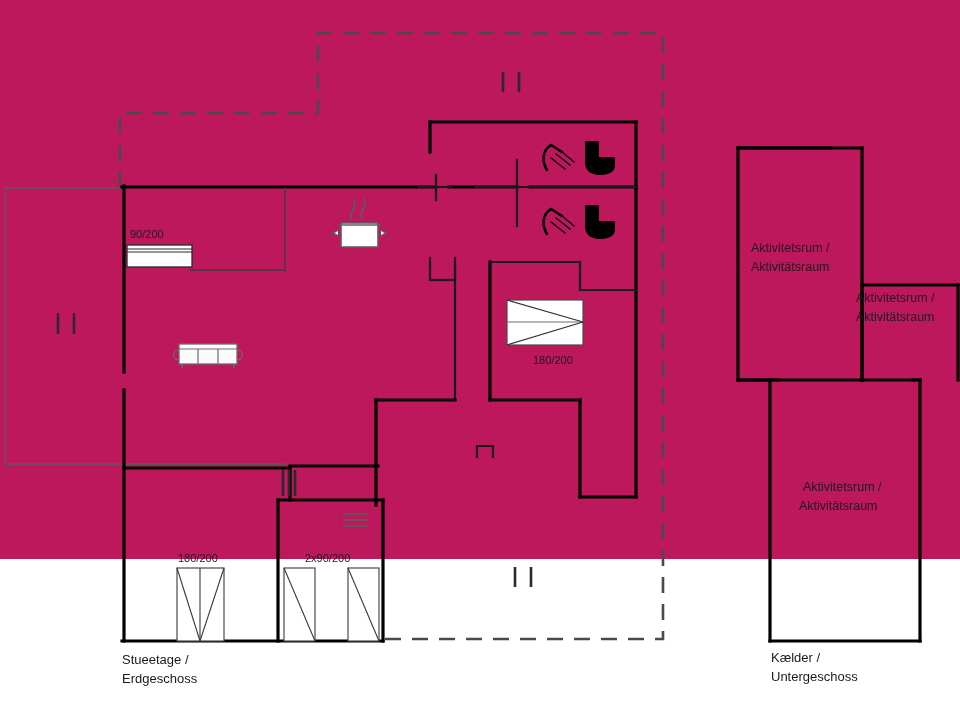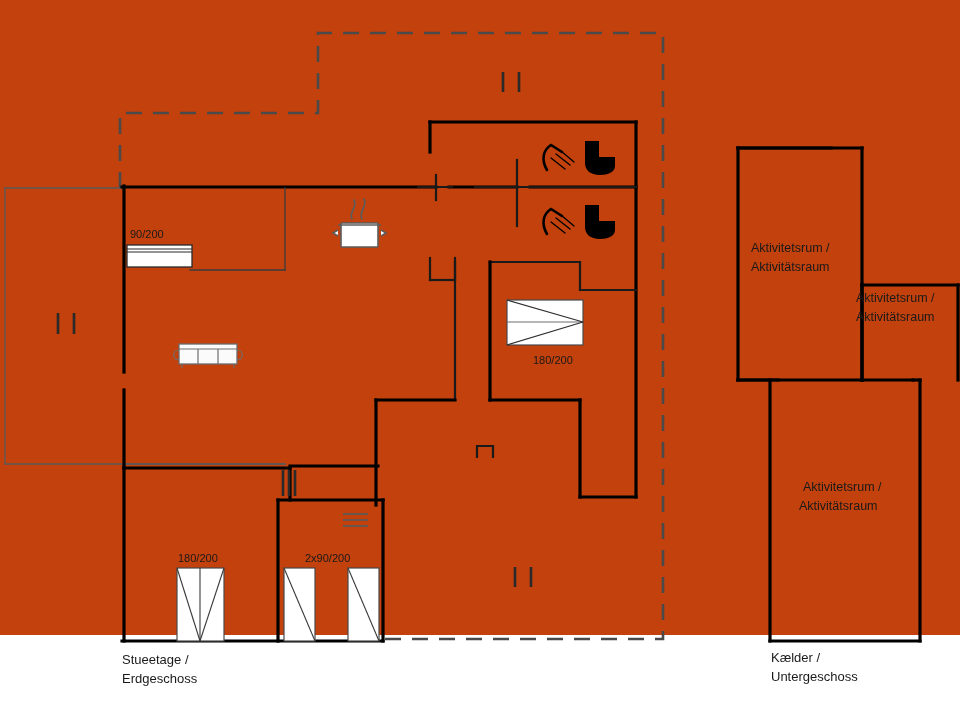--- a/index.html
+++ b/index.html
@@ -10,22 +10,22 @@
   body {
     width: 960px;
     height: 720px;
     font-family: "Liberation Sans", sans-serif;
     overflow: hidden;
     position: relative;
   }
   #plan-root {
     position: relative;
     width: 960px;
-    height: 635px;
-    background: #c2410c;
+    height: 559px;
+    background: #be185d;
     text-align: center;
   }
   svg#floorplan {
     display: block;
     width: 960px;
     height: 720px;
   }
   .wall-heavy {
     stroke: #000000;
     stroke-width: 3.2;

